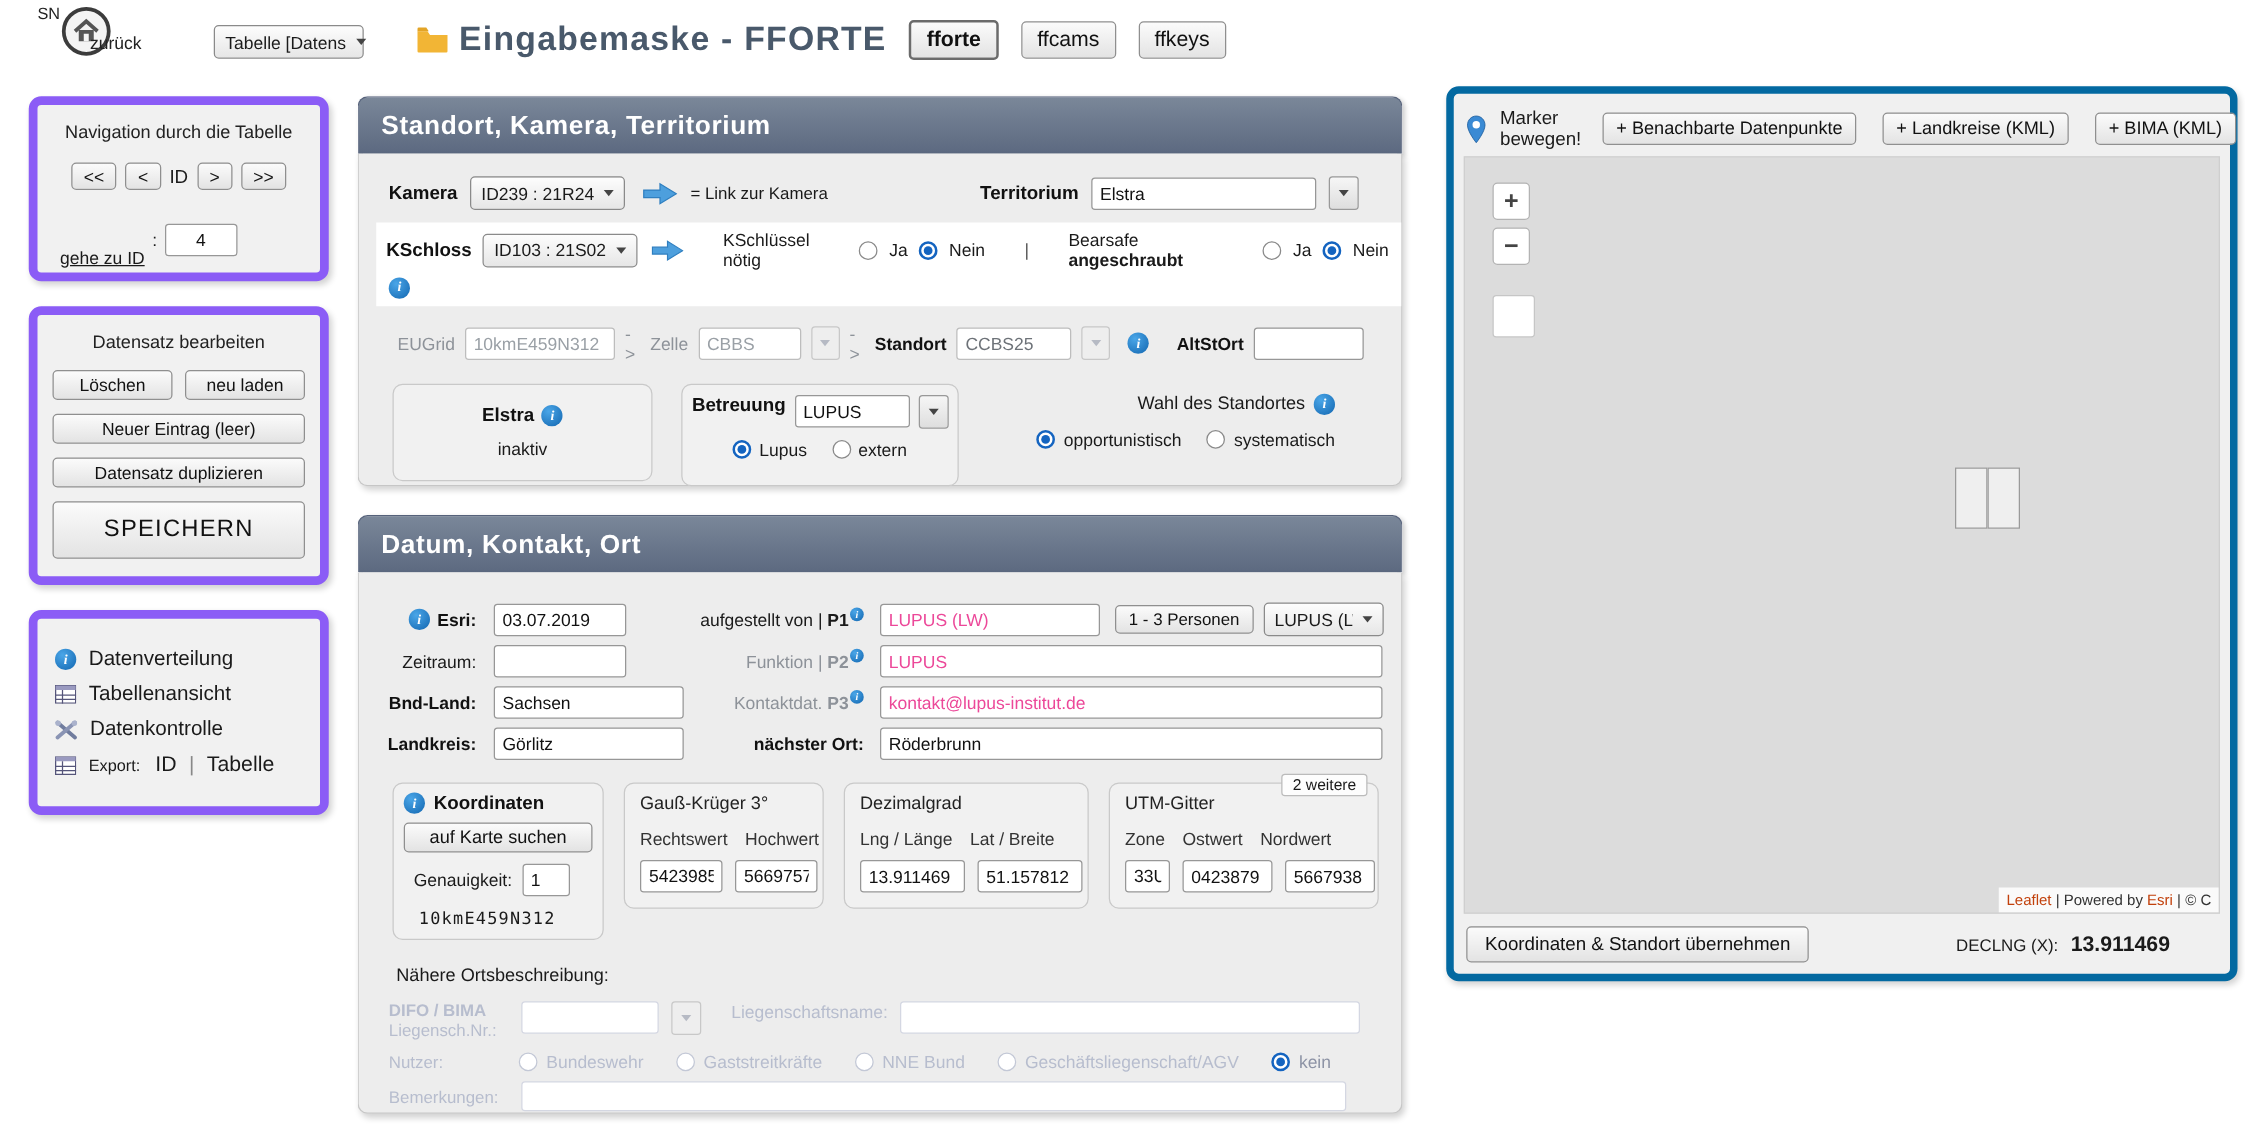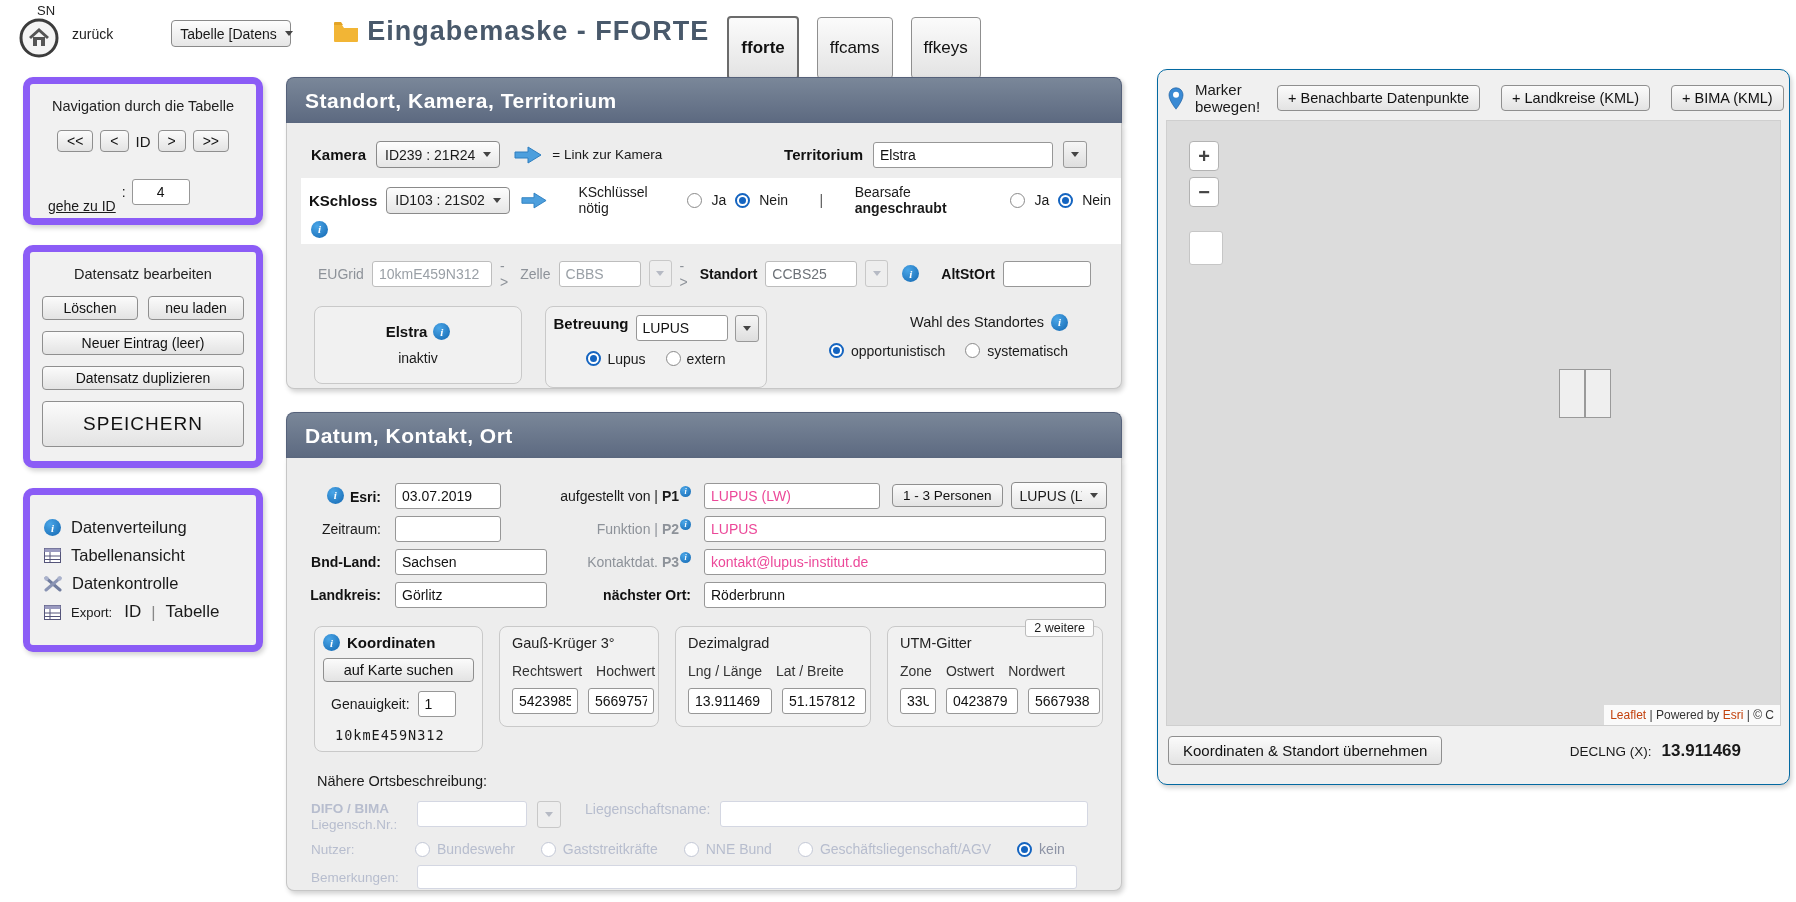--- a/index.html
+++ b/index.html
@@ -56,28 +56,28 @@
     color:#fff; font:italic bold 11px "Liberation Serif", serif;
     display:inline-flex; align-items:center; justify-content:center;
   }
   .info.sup { width:11px; height:11px; font-size:8px; position:relative; top:-7px; margin-left:1px; }
   .blab { font-weight:bold; color:#111; }
   .glab { color:#8d9299; }
   .dimtxt { color:#b7bdce; }
 
   
   .topbar { position:absolute; left:16px; top:4px; display:flex; align-items:flex-start; }
-  .home-wrap { display:flex; flex-direction:column; align-items:center; width:46px; }
+  .home-wrap { display:flex; flex-direction:row; align-items:flex-start; width:46px; }
   .home-sn { font-size:13px; color:#222; line-height:13px; margin-left:14px; }
   .back-link { margin:22px 0 0 10px; font-size:14px; color:#222; }
   .table-sel { margin:16px 0 0 58px; width:120px; justify-content:space-between; }
   .title-wrap { display:flex; align-items:center; margin:12px 0 0 42px; gap:8px; }
   .page-title { font-size:27px; font-weight:600; letter-spacing:1px; color:#49596b; }
   .app-btns { display:flex; gap:18px; margin:12px 0 0 18px; align-items:center; }
-  .app-btn { font-size:17px; padding:20px 12px; }
+  .app-btn { font-size:17px; padding:4px 12px; }
   .app-btn.active { font-weight:bold; border:2px solid #6b6b6b; }
 
   
   .sidebar { position:absolute; left:23px; top:77px; width:240px; }
   .panel {
     background:#f1f1f1; border:7px solid #8b5cf6; border-radius:10px;
     box-shadow:2px 3px 5px rgba(0,0,0,.18); padding:14px 12px; margin-bottom:20px;
   }
   .panel-title { text-align:center; font-size:14.5px; color:#222; }
   .navrow { display:flex; align-items:center; justify-content:center; gap:7px; margin-top:16px; }
@@ -173,21 +173,21 @@
   .lg-inp { width:368px; }
   .nutzer-row { display:flex; align-items:center; gap:8px; margin-top:8px; }
   .nutzer-lab { width:96px; font-size:13.5px; }
   .nopt { display:flex; align-items:center; gap:7px; margin-right:18px; }
   .bem-row { display:flex; align-items:center; gap:10px; margin-top:8px; }
   .bem-inp { width:660px; height:24px; border-color:#d4d7e2; }
 
   
   .mappanel {
     position:absolute; left:1157px; top:69px; width:633px; height:716px;
-    background:#f0f0f0; border:1px solid #0369a1; border-radius:10px;
+    background:#f0f0f0; border:6px solid #0369a1; border-radius:10px;
     box-shadow:2px 3px 5px rgba(0,0,0,.18); padding:8px;
   }
   .map-head { display:flex; align-items:center; gap:11px; height:40px; padding:0 2px; }
   .map-head .btn { font-size:14.5px; padding:4px 10px; }
   .marker-label { font-size:15px; }
   .map-area { position:relative; background:#dcdcdc; border:1px solid #cfcfcf; height:606px; margin-top:2px; overflow:hidden; }
   .zoomctl { position:absolute; left:22px; top:20px; display:flex; flex-direction:column; gap:6px; }
   .zbtn { width:30px; height:30px; background:#fff; border:1px solid #b3b3b3; border-radius:4px;
           font-size:20px; font-weight:bold; color:#444; display:flex; align-items:center; justify-content:center; }
   .layerbox { width:34px; height:34px; background:#fff; border:1px solid #c6c6c6; border-radius:3px; margin-top:18px; }

